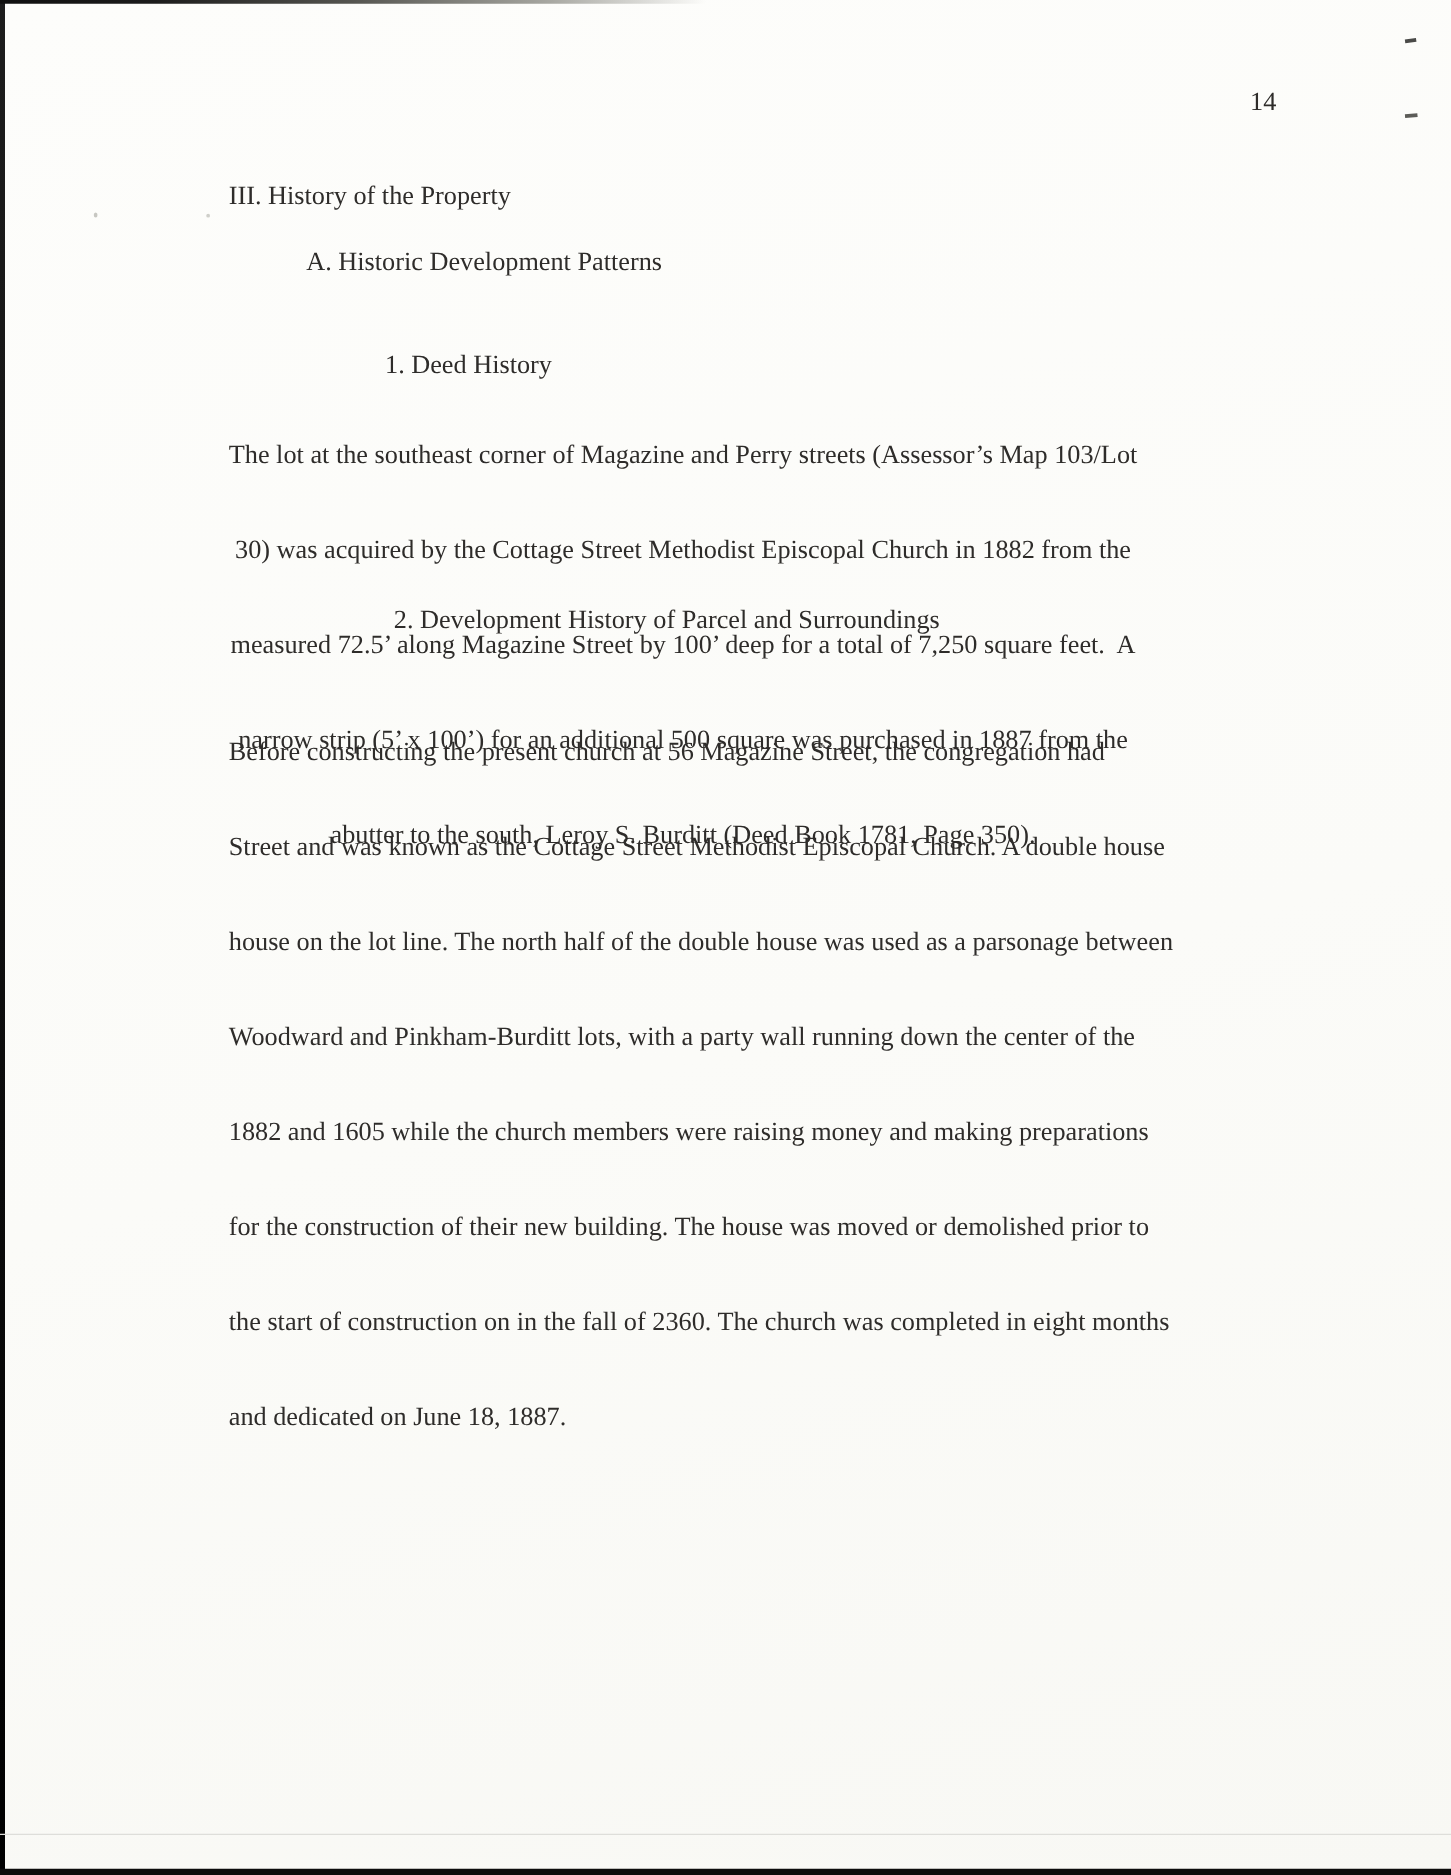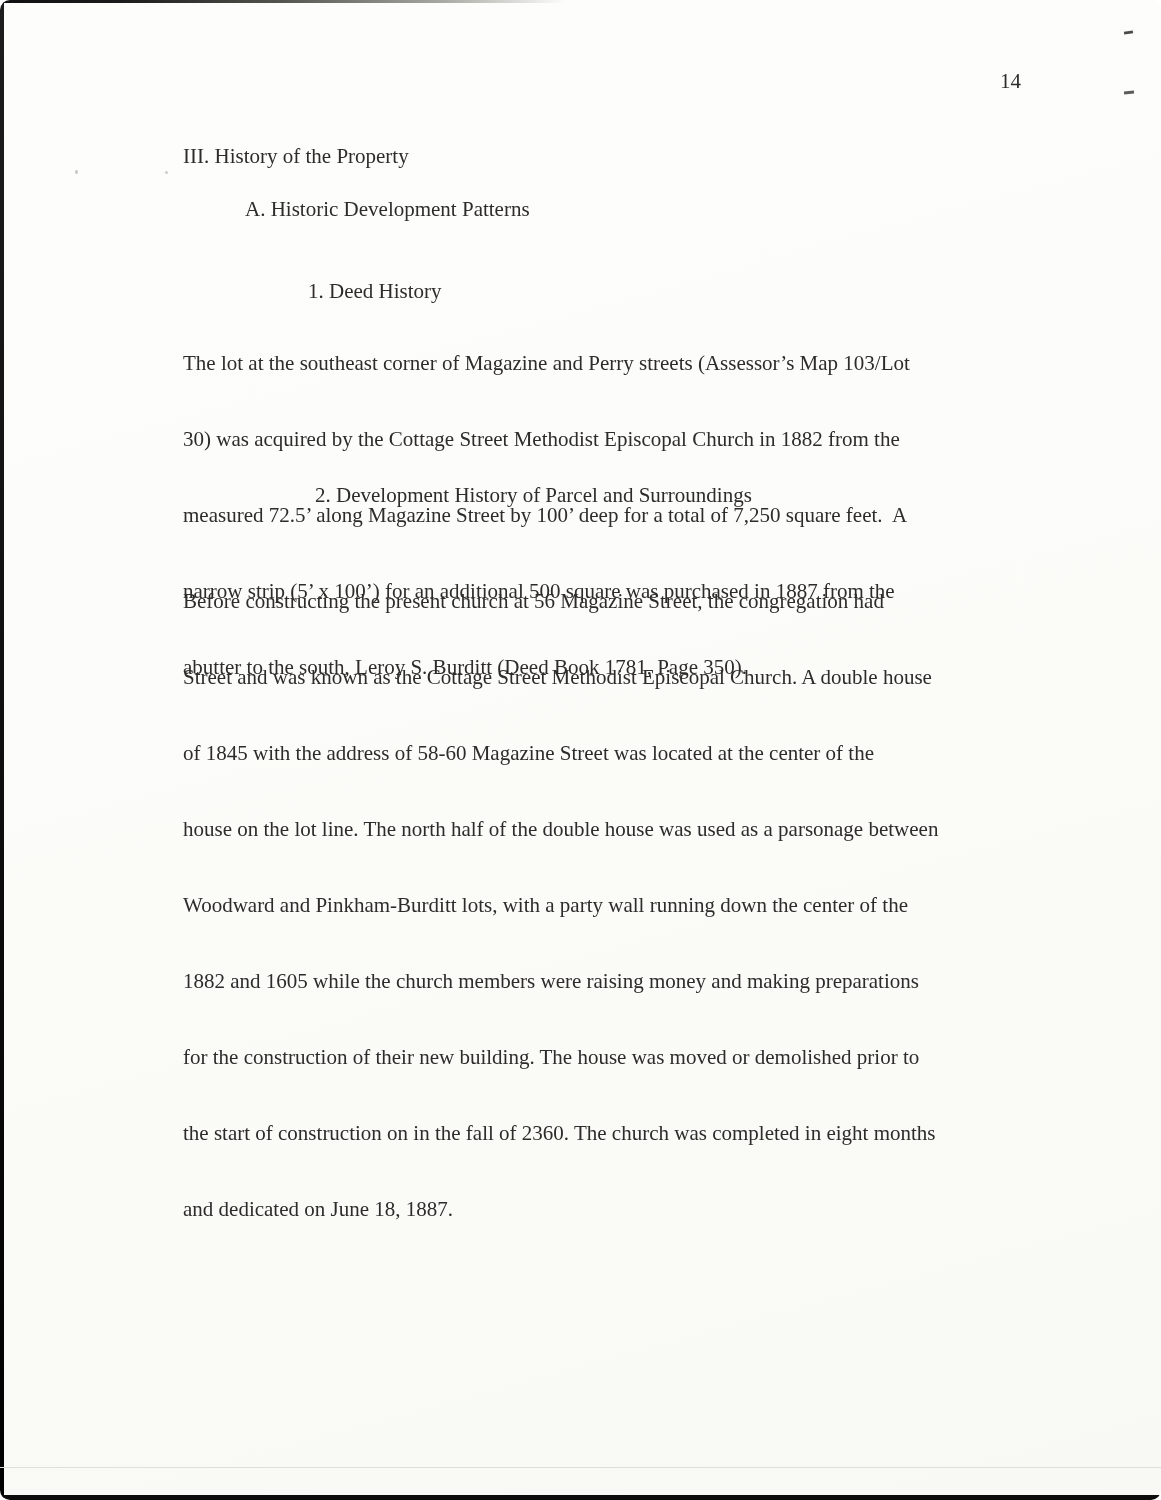--- a/index.html
+++ b/index.html
@@ -10,21 +10,20 @@
   * { box-sizing: border-box; }
   html, body { margin: 0; padding: 0; background: #ffffff; }
   .page {
     position: relative;
     width: 1161px;
     height: 1500px;
     background: linear-gradient(165deg, #fdfdfb 0%, var(--paper) 55%, #f8f8f4 100%);
     overflow: hidden;
     font-family: "Liberation Serif", "DejaVu Serif", serif;
     color: var(--ink);
-    border-radius: 10px;
   }
   .text-block {
     position: absolute;
     font-size: 21px;
     white-space: pre;
   }
   .line {
     height: 26px;
     line-height: 26px;
     white-space: pre;
@@ -106,34 +105,33 @@
   <div class="speck-2"></div>
 
   <div class="page-number">14</div>
 
   <div class="text-block heading" style="left:183px; top:144px;">III. History of the Property</div>
 
   <div class="text-block heading" style="left:245px; top:197px;">A. Historic Development Patterns</div>
 
   <div class="text-block heading" style="left:308px; top:247px;margin-top:32px;">1. Deed History</div>
 
-  <div class="text-block" style="left:183px; top:300px;">
+  <div class="text-block" style="left:183px; top:300px;text-align:center;">
     <div class="line">The lot at the southeast corner of Magazine and Perry streets (Assessor’s Map 103/Lot</div>
     <div class="line">30) was acquired by the Cottage Street Methodist Episcopal Church in 1882 from the</div>
     <div class="line">measured 72.5’ along Magazine Street by 100’ deep for a total of 7,250 square feet.  A</div>
     <div class="line">narrow strip (5’ x 100’) for an additional 500 square was purchased in 1887 from the</div>
     <div class="line">abutter to the south, Leroy S. Burditt (Deed Book 1781, Page 350).</div>
   </div>
 
   <div class="text-block heading" style="left:315px; top:483px;">2. Development History of Parcel and Surroundings</div>
 
   <div class="text-block" style="left:183px; top:538px;">
     <div class="line">Before constructing the present church at 56 Magazine Street, the congregation had</div>
     <div class="line">Street and was known as the Cottage Street Methodist Episcopal Church. A double house</div>
-    <div class="line">of 1845 with the address of 58-60 Magazine Street was located at the center of the</div>
     <div class="line">house on the lot line. The north half of the double house was used as a parsonage between</div>
     <div class="line">Woodward and Pinkham-Burditt lots, with a party wall running down the center of the</div>
     <div class="line">1882 and 1605 while the church members were raising money and making preparations</div>
     <div class="line">for the construction of their new building. The house was moved or demolished prior to</div>
     <div class="line">the start of construction on in the fall of 2360. The church was completed in eight months</div>
     <div class="line">and dedicated on June 18, 1887.</div>
   </div>
 
 </div>
 

